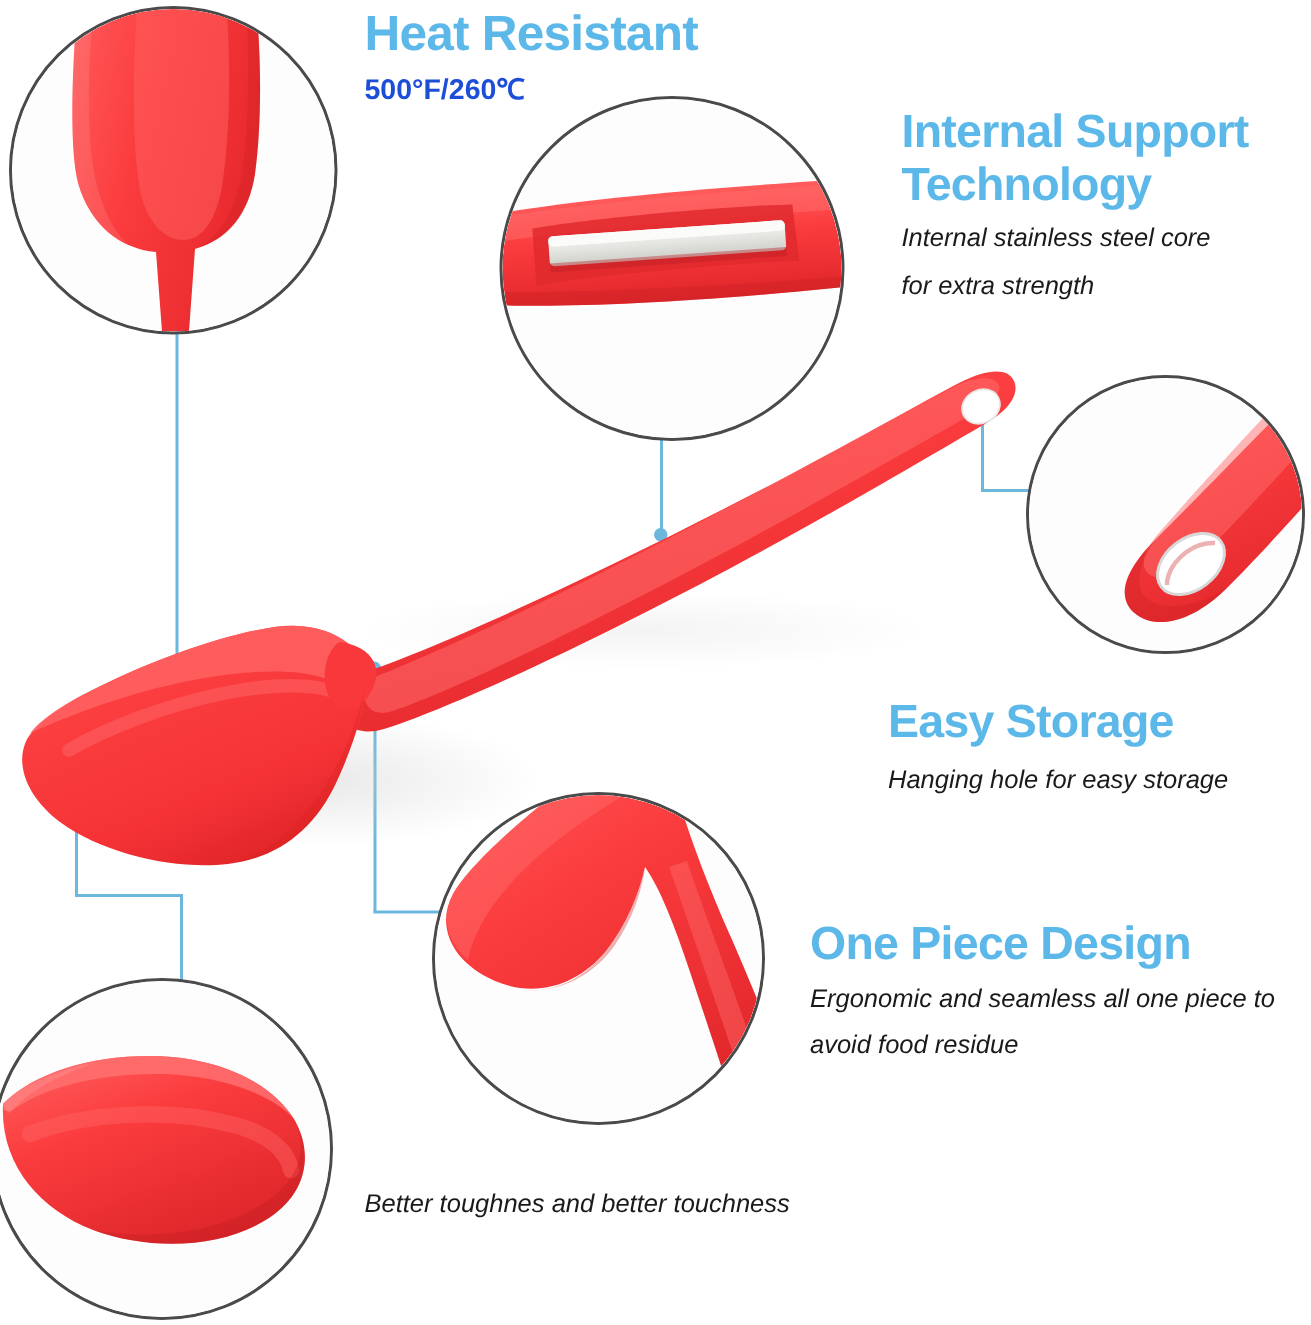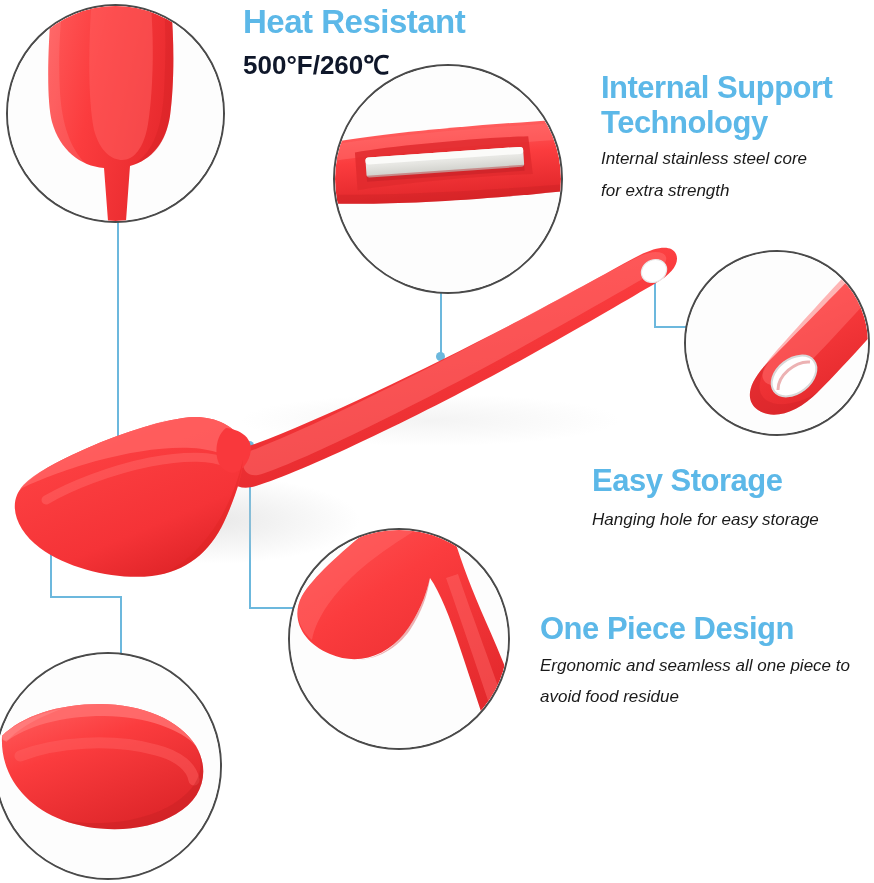--- a/index.html
+++ b/index.html
@@ -32,22 +32,22 @@
     font-family: "Liberation Sans", sans-serif;
     font-style: italic;
     color: #1a1a1a;
     font-size: 17px;
     line-height: 1.85;
     white-space: nowrap;
   }
   .feature-sub-bold {
     font-family: "Liberation Sans", sans-serif;
     font-weight: bold;
-    color: #0f172a;
-    font-size: 26px;
+    color: #1d4ed8;
+    font-size: 19px;
     letter-spacing: 0px;
     white-space: nowrap;
   }
 
   
   .callout {
     border-radius: 50%;
     border: 2px solid #4a4a4a;
     background: #ffffff;
     overflow: hidden;
@@ -369,15 +369,16 @@
     <div class="feature-sub" style="margin-top:5px;">Hanging hole for easy storage</div>
   </div>
 
   <div class="abs" style="left:540px; top:612px; width:336px;">
     <div class="feature-title" style="font-size:31px;">One Piece Design</div>
     <div class="feature-sub" style="margin-top:3px;">Ergonomic and seamless all one piece to</div>
     <div class="feature-sub">avoid food residue</div>
   </div>
 
   <div class="abs" style="left:243px; top:783px; width:400px;">
+    <div class="feature-sub" style="margin-top:4px;">Better toughnes and better touchness</div>
   </div>
 
 </div>
 
 </body></html>

